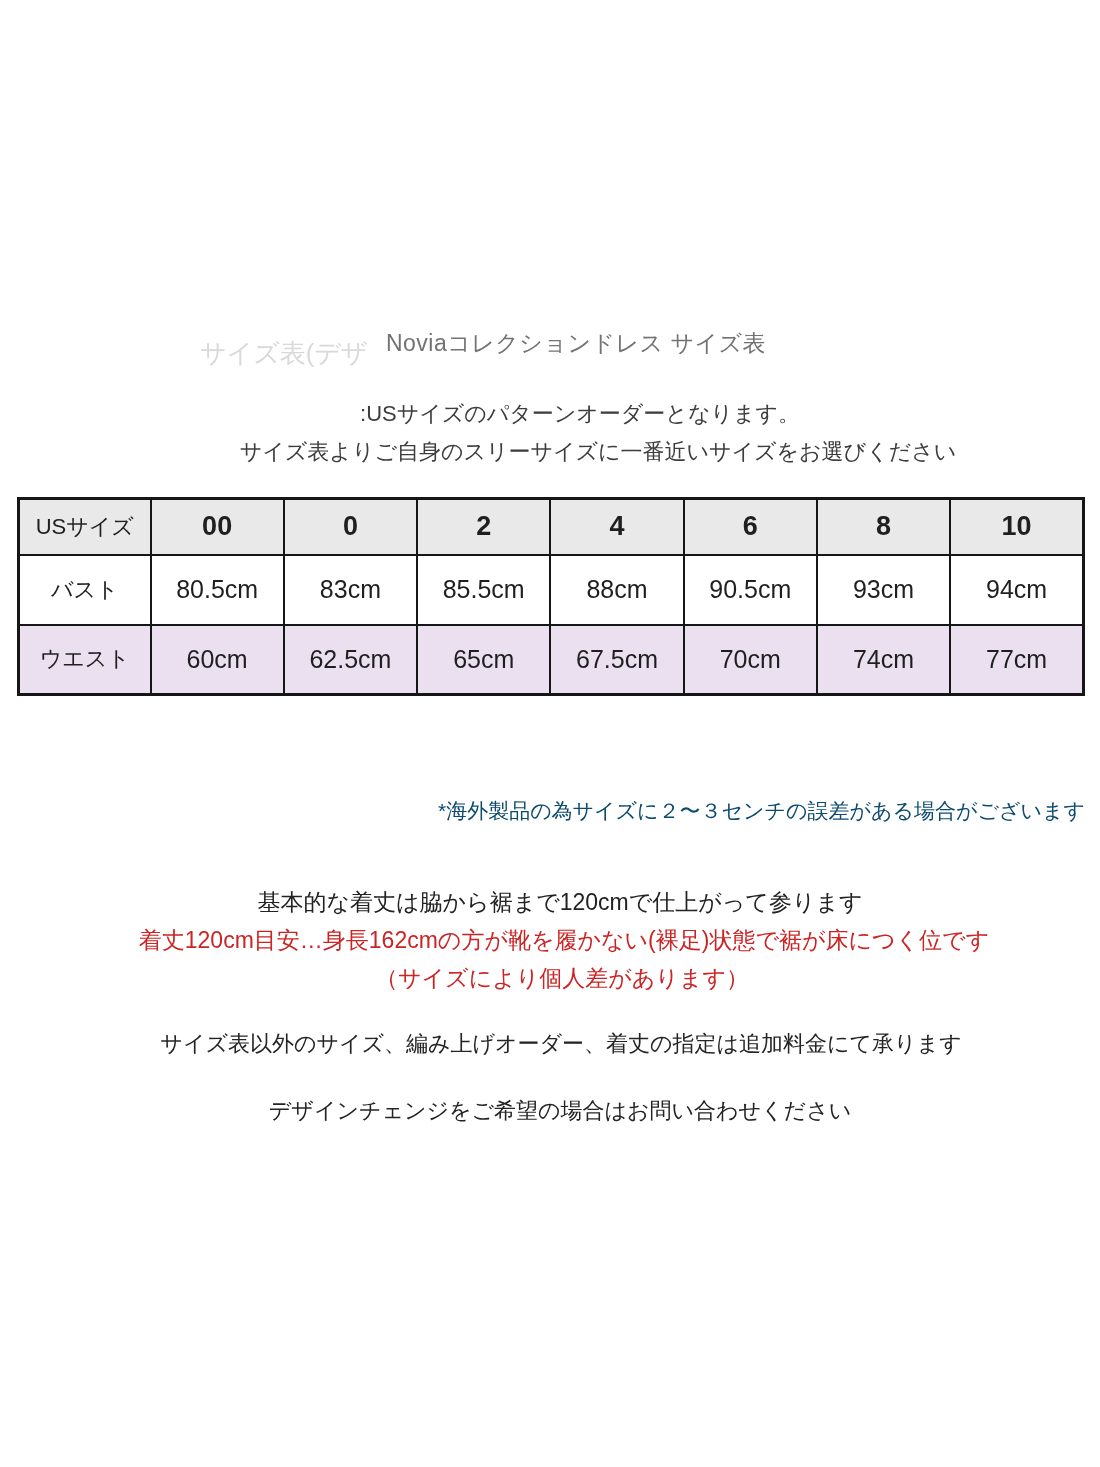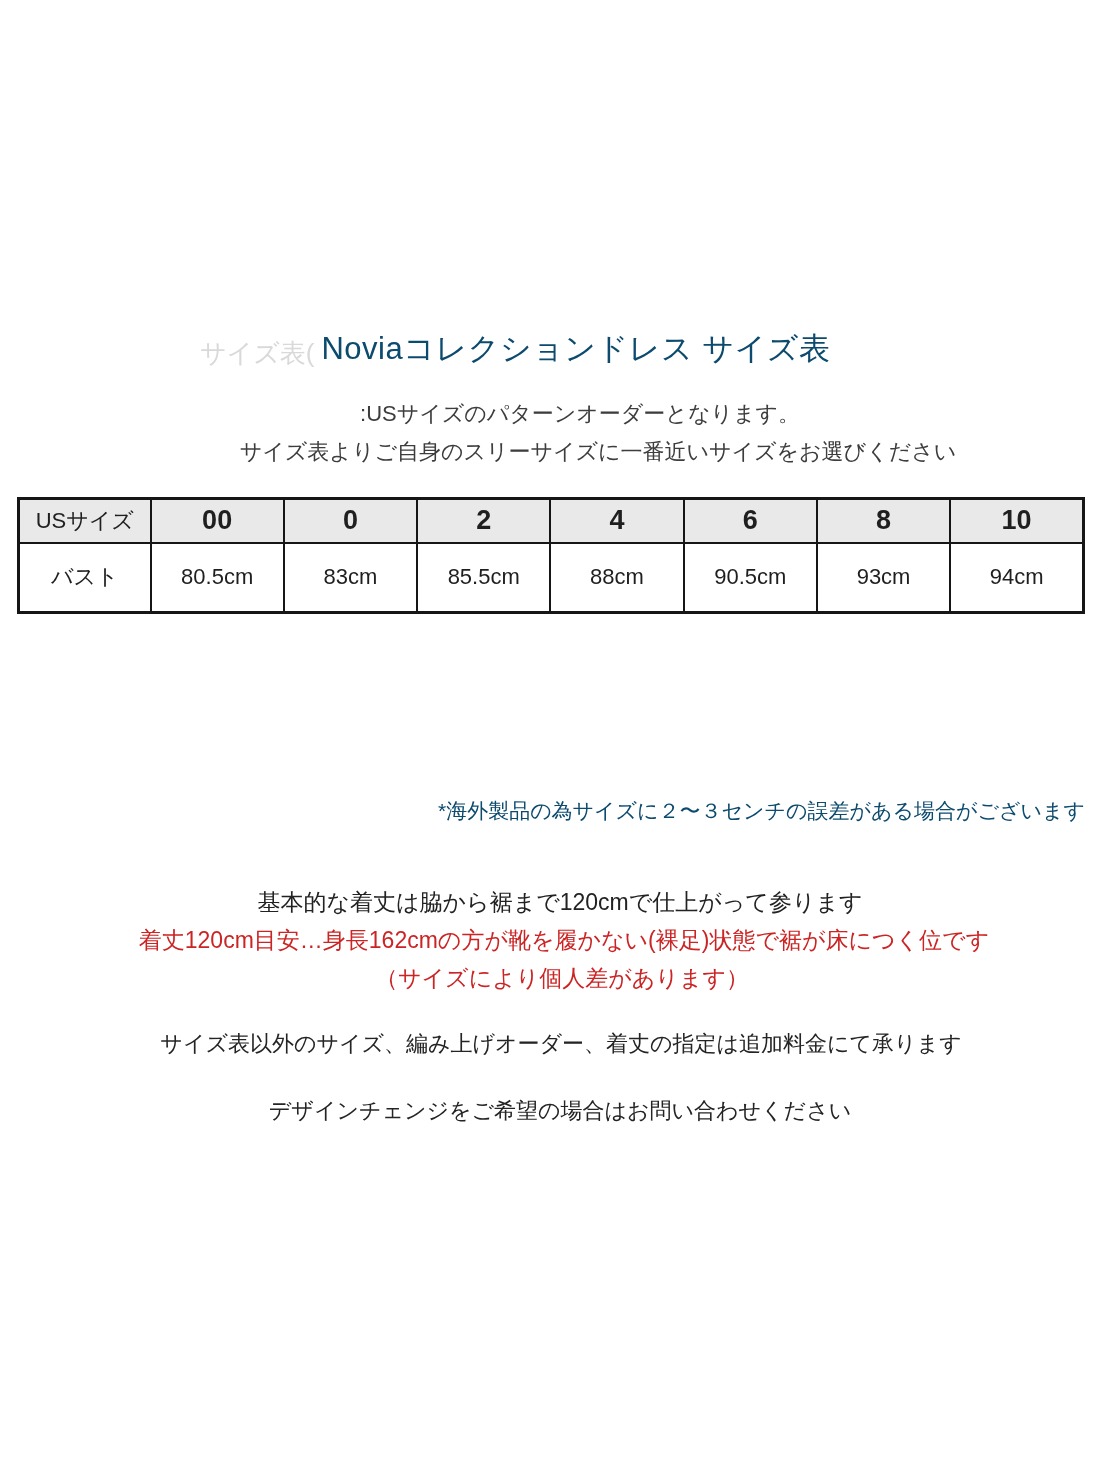--- a/index.html
+++ b/index.html
@@ -6,41 +6,41 @@
   body { font-family:"Liberation Sans","DejaVu Sans",sans-serif; }
   .page {
     position:relative; width:1100px; height:1467px; background:#fff;
     overflow:hidden; color:var(--text,#1f1f1f);
   }
   .watermark {
     position:absolute; left:200px; top:336px; font-size:26px;
     color:var(--watermark,#d9d9d9); white-space:nowrap; z-index:0;
   }
   .title-line { position:absolute; left:26px; top:328px; width:1100px; text-align:center; z-index:1; }
-  .title-line .title { background:#fff; font-size:31px; color:#0c4a6e; letter-spacing:0.5px; padding:0 6px; }
+  .title-line .title { background:#fff; font-size:23px; color:#737373; letter-spacing:0.5px; padding:0 6px; }
   .sub { position:absolute; width:1100px; text-align:center; font-size:22px; color:var(--subtitle,#3d3d3d); z-index:1; }
   .sub1 { left:30px; top:399px; }
   .sub2 { left:48px; top:437px; }
 
   table.size-table {
     position:absolute; left:17px; top:497px; width:1068px;
     border-collapse:collapse; table-layout:fixed; z-index:1;
     border:3px solid var(--border,#161616);
   }
   table.size-table th, table.size-table td {
     border:2px solid var(--border,#161616);
     text-align:center; vertical-align:middle;
     font-weight:normal; color:var(--text,#1f1f1f);
     padding:0; overflow:hidden;
   }
-  tr.head { height:44px; background:var(--header-bg,#e9e9e9);border-radius:26px; }
+  tr.head { height:56px; background:var(--header-bg,#e9e9e9);border-radius:26px; }
   tr.body-row { height:70px;margin-left:16px; }
   tr.head th.corner { font-size:22px; }
   tr.head th.size-num { font-size:27px; font-weight:bold; }
-  td.val { font-size:22px; background:#fff; }
+  td.val { font-size:25px; background:#fff; }
   th.rowlabel { font-size:22px; background:#fff; }
   tr.hl td.val, tr.hl th.rowlabel { background:var(--highlight-bg,#eae0ef); }
 
   .note-tolerance {
     position:absolute; right:15px; top:797px; font-size:21px; color:#0c4a6e;
     white-space:nowrap; z-index:1;
   }
   .cline { position:absolute; width:1100px; text-align:center; white-space:nowrap; z-index:1; }
   .note-length { left:10px; top:887px; font-size:23px; color:#222; }
   .note-length b { font-weight:normal; }
@@ -90,20 +90,30 @@
       <tr class="body-row">
         <th class="rowlabel">バスト</th>
         <td class="val">80.5cm</td>
         <td class="val">83cm</td>
         <td class="val">85.5cm</td>
         <td class="val">88cm</td>
         <td class="val">90.5cm</td>
         <td class="val">93cm</td>
         <td class="val">94cm</td>
       </tr>
+      <tr class="body-row hl">
+        <th class="rowlabel">ウエスト</th>
+        <td class="val">60cm</td>
+        <td class="val">62.5cm</td>
+        <td class="val">65cm</td>
+        <td class="val">67.5cm</td>
+        <td class="val">70cm</td>
+        <td class="val">74cm</td>
+        <td class="val">77cm</td>
+      </tr>
     </tbody>
   </table>
 
   <div class="note-tolerance">*海外製品の為サイズに２〜３センチの誤差がある場合がございます</div>
 
   <div class="cline note-length">
     <span>基本的な着丈は脇から裾まで</span><b>120cm</b><span>で仕上がって参ります</span>
   </div>
 
   <div class="cline note-red r1">

